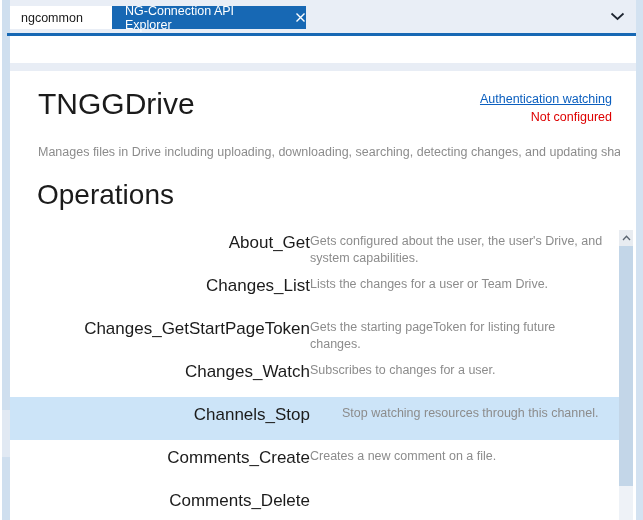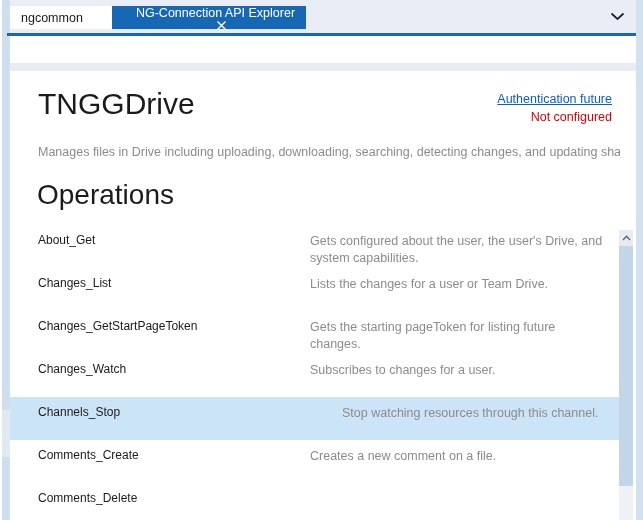--- a/index.html
+++ b/index.html
@@ -27,21 +27,21 @@
     -webkit-font-smoothing:antialiased;
   }
   
   .left-strip{position:absolute;left:2px;top:0;width:8px;height:520px;background:var(--left-strip);}
   .left-strip .lighter{position:absolute;left:0;top:410px;width:8px;height:47px;background:var(--left-strip-light);}
   .right-strip{position:absolute;right:0;top:0;width:7px;height:520px;background:var(--right-strip);}
   
   .tabbar{position:absolute;left:10px;right:7px;top:0;height:33px;background:var(--tabbar-bg);}
   .tab{position:absolute;top:6px;height:23px;display:flex;align-items:center;font-size:12.5px;cursor:default;}
   .tab.inactive{left:0;width:102px;background:#ffffff;color:var(--text-dark);padding-left:11px;}
-  .tab.active{left:102px;width:194px;background:var(--accent);color:#ffffff;padding-left:13px;flex-direction:column;}
+  .tab.active{left:102px;width:194px;background:var(--accent);color:#ffffff;padding-left:13px;}
   .tab-close{margin-left:12px;display:flex;align-items:center;}
   .tab-overflow{position:absolute;right:8px;top:7px;width:22px;height:18px;display:flex;align-items:center;justify-content:center;}
   .accent-line{position:absolute;left:7px;right:7px;top:33px;height:3px;background:var(--accent);}
   
   .breadcrumb-bar{position:absolute;left:10px;right:7px;top:36px;height:35px;background:var(--breadcrumb-bg);margin-top:27px;}
   .back-btn{position:absolute;left:16px;top:7px;width:20px;height:20px;display:flex;align-items:center;justify-content:center;}
   .crumbs{position:absolute;left:90px;top:9px;font-size:13px;display:flex;gap:7px;align-items:center;}
   .crumb-link{color:var(--services-blue);}
   .crumb-sep{color:#8a98a8;font-size:12px;}
   .crumb-current{color:#15273f;}
@@ -49,21 +49,21 @@
   .content{position:absolute;left:10px;right:7px;top:71px;bottom:0;background:#ffffff;overflow:hidden;}
   .page-title{position:absolute;left:28px;top:16px;font-size:30px;font-weight:300;color:var(--text-dark);letter-spacing:0;}
   .auth-block{position:absolute;right:24px;top:21px;text-align:right;}
   .auth-link{font-size:12.5px;color:var(--link-blue);text-decoration:underline;display:block;}
   .auth-status{font-size:12.5px;color:var(--status-red);margin-top:4px;display:block;}
   .service-desc{position:absolute;left:28px;top:74px;right:16px;font-size:12.5px;color:var(--text-gray);white-space:nowrap;overflow:hidden;}
   .ops-heading{position:absolute;left:27px;top:108px;font-size:28px;font-weight:400;color:var(--text-dark);}
   .op-list{position:absolute;left:0;top:154px;right:17px;}
   .op-row{min-height:43px;display:flex;align-items:flex-start;padding:8px 12px 0 28px;}
   .op-row.highlighted{background:var(--row-highlight);gap:32px;}
-  .op-name{width:272px;flex:none;font-size:12px;color:var(--text-dark);}
+  .op-name{width:272px;flex:none;font-size:17px;color:var(--text-dark);text-align:right;}
   .op-desc{flex:1;font-size:12.5px;color:var(--text-gray);line-height:17px;max-width:300px;}
   
   .scrollbar{position:absolute;right:3px;top:159px;bottom:0;width:14px;background:var(--scroll-track);}
   .scroll-up{height:16px;background:var(--scroll-btn);display:flex;align-items:center;justify-content:center;}
   .scroll-thumb{height:240px;background:var(--scroll-thumb);}
   svg{display:block;}
 </style>
 </head>
 <body>
 
@@ -101,21 +101,21 @@
   <div class="crumbs">
     <span class="crumb-link">Services</span>
     <span class="crumb-sep">&gt;</span>
     <span class="crumb-current">TNGGDrive</span>
   </div>
 </div>
 
 <div class="content">
   <div class="page-title">TNGGDrive</div>
   <div class="auth-block">
-    <a class="auth-link" href="#">Authentication future</a>
+    <a class="auth-link" href="#">Authentication watching</a>
     <span class="auth-status">Not configured</span>
   </div>
   <div class="service-desc">Manages files in Drive including uploading, downloading, searching, detecting changes, and updating shar</div>
   <div class="ops-heading">Operations</div>
 
   <div class="op-list">
     <div class="op-row">
       <div class="op-name">About_Get</div>
       <div class="op-desc">Gets configured about the user, the user's Drive, and system capabilities.</div>
     </div>

